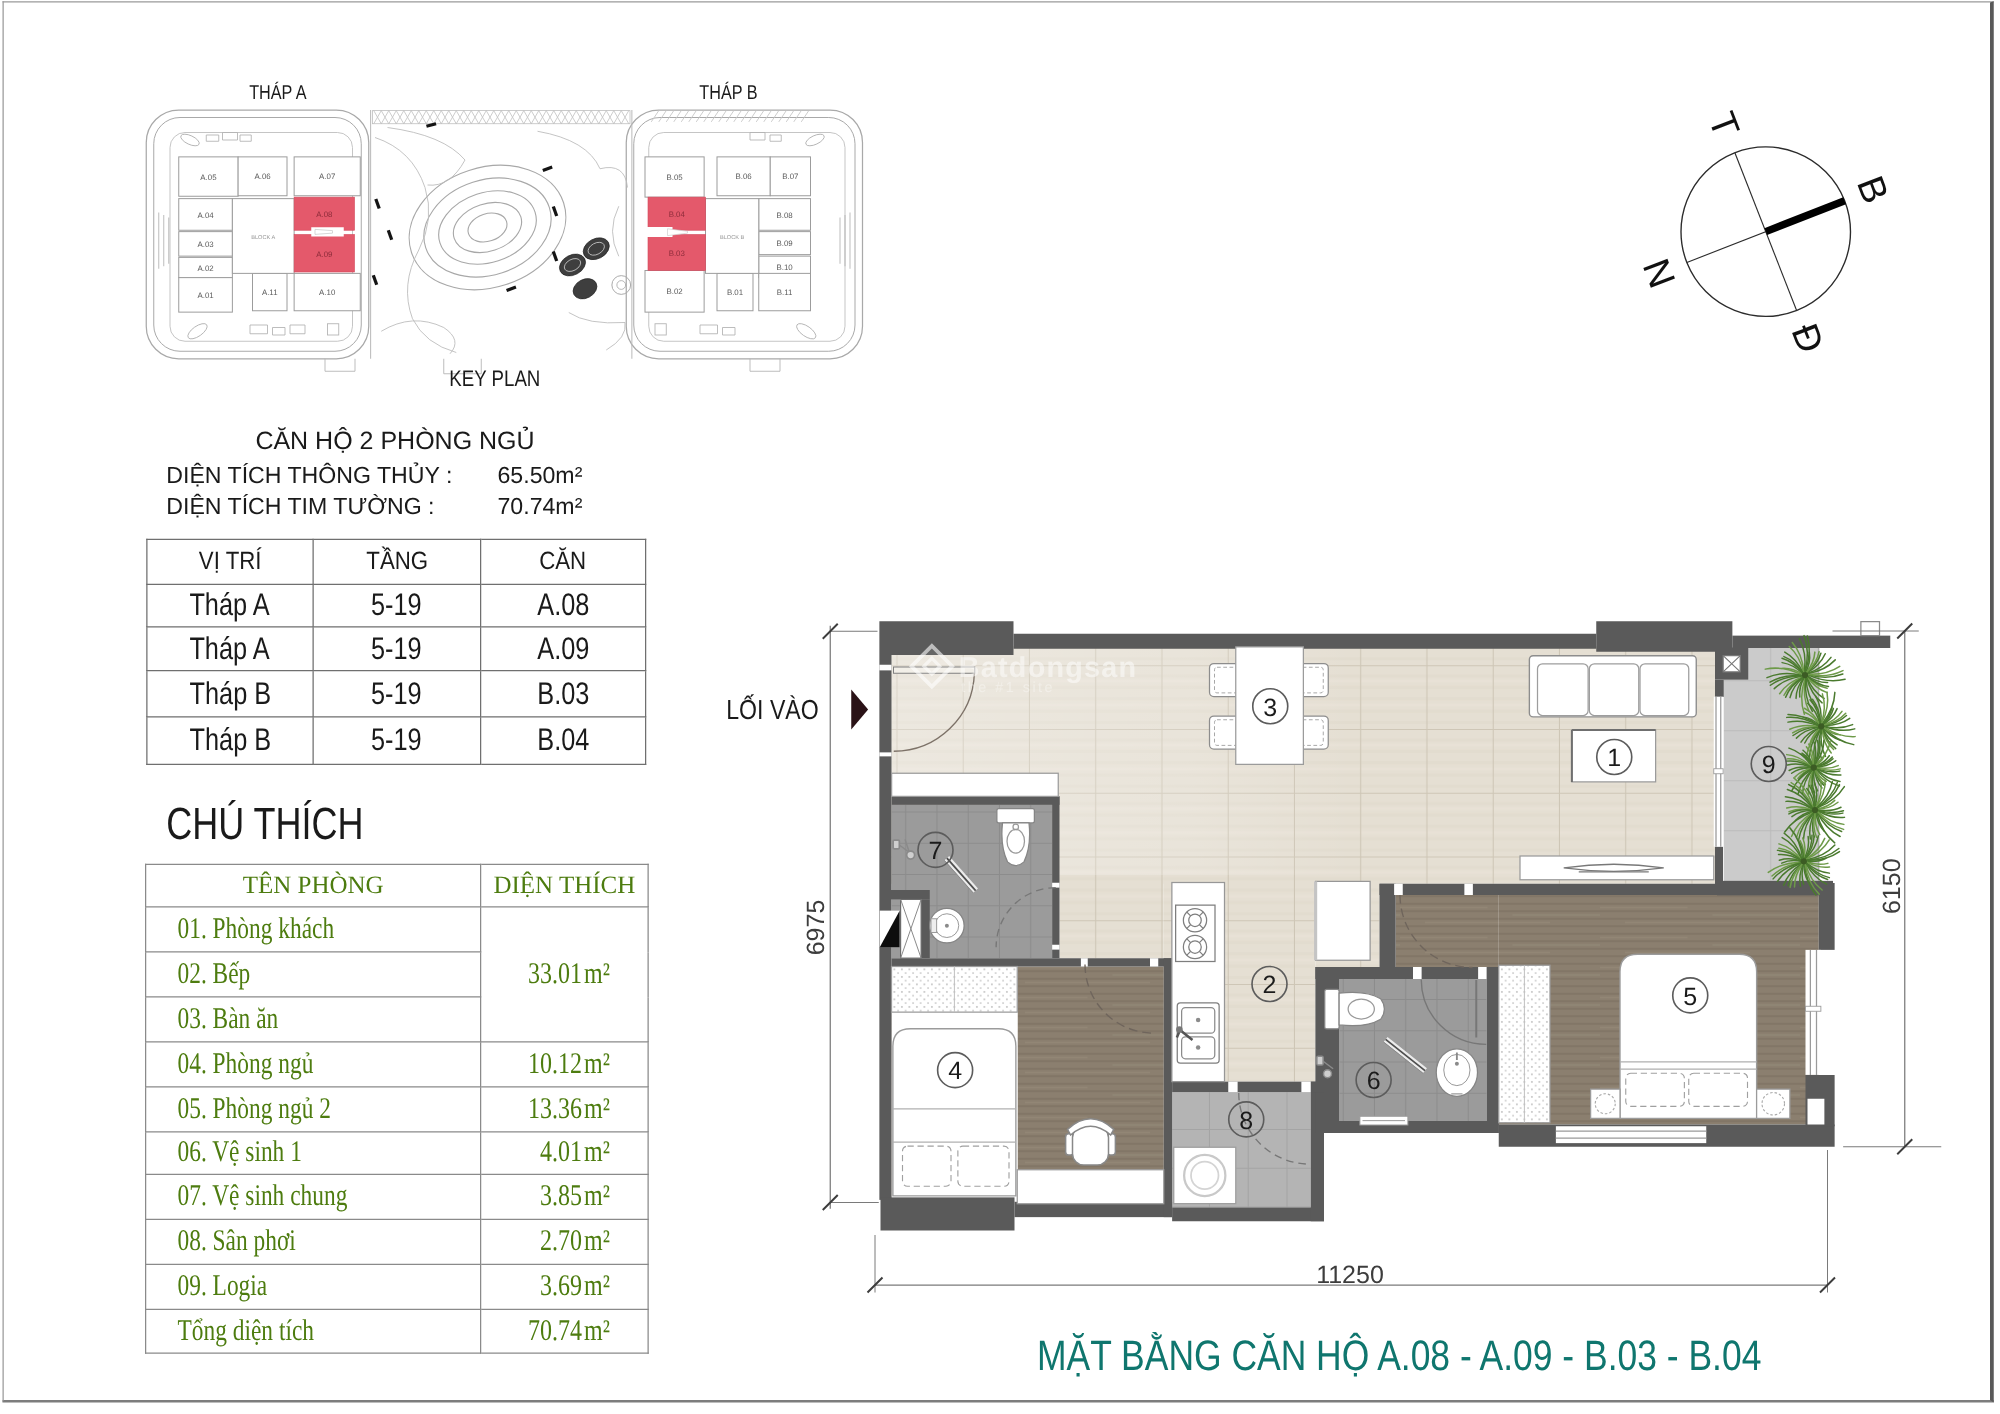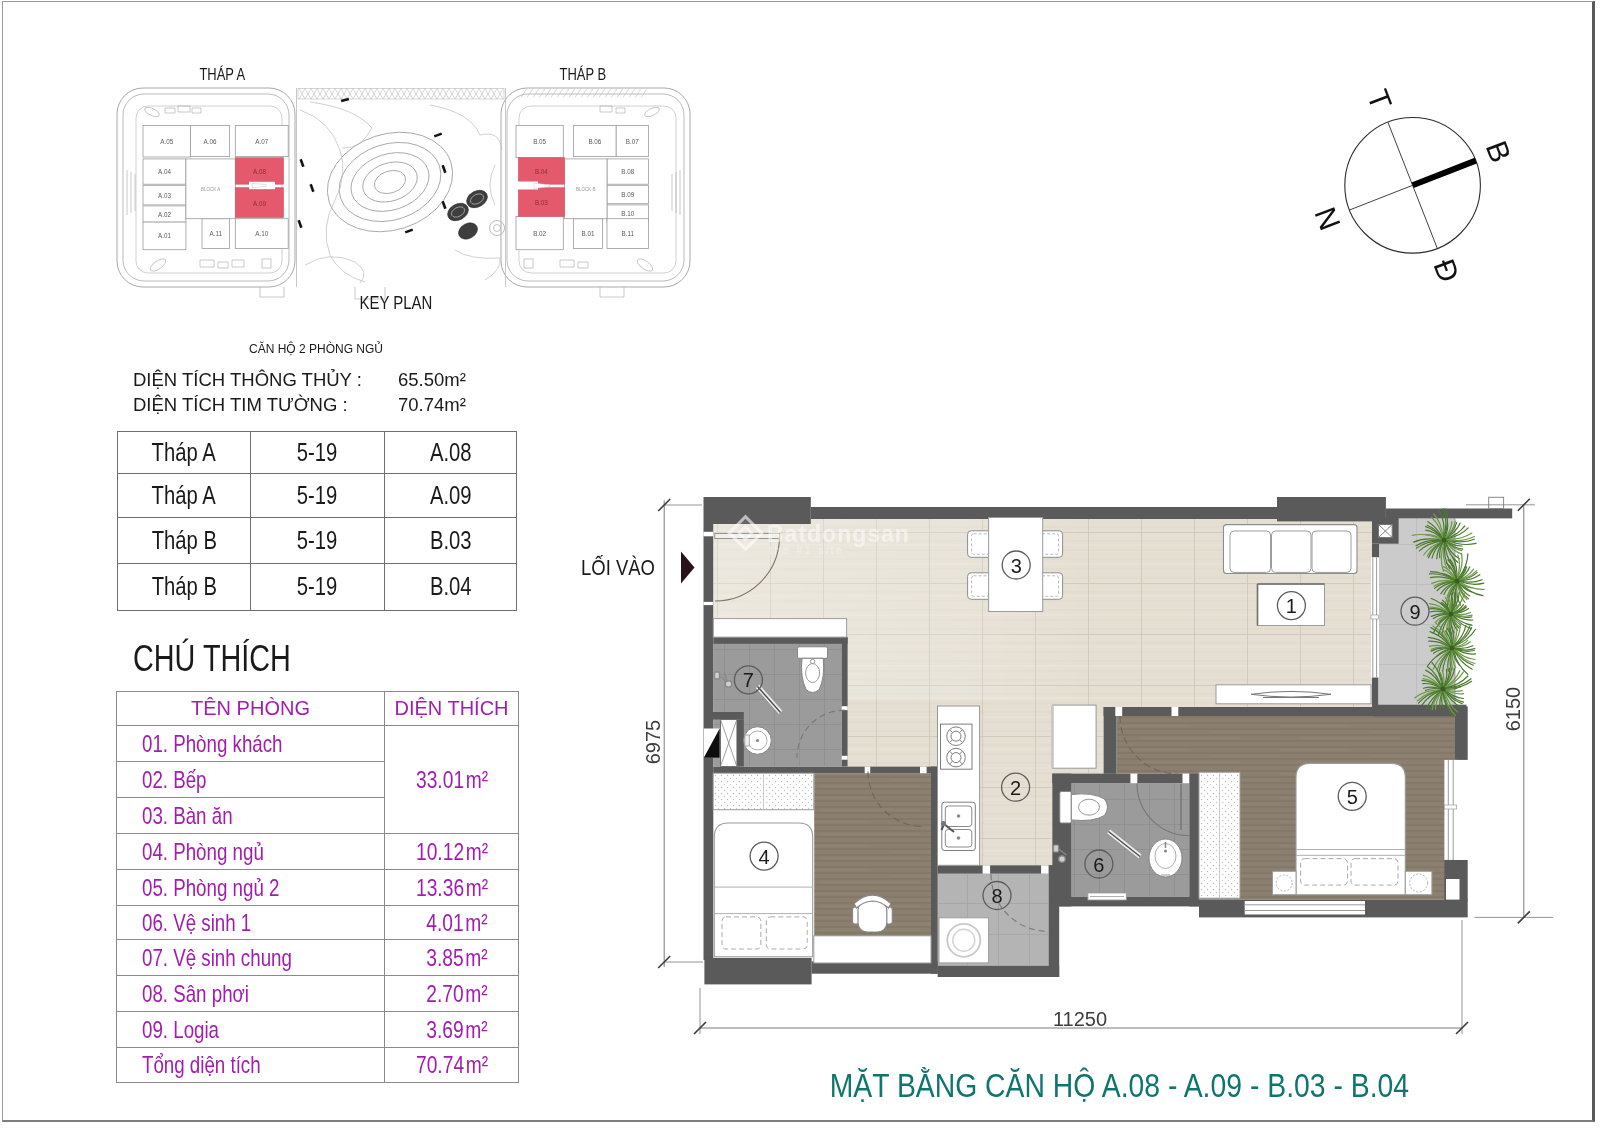--- a/index.html
+++ b/index.html
@@ -273,33 +273,38 @@
 
 <line x1="1412.6" y1="185.3" x2="1475.7" y2="160.6" stroke="#000" stroke-width="6"></line>
 
 <text x="1379.1" y="109.8" font-size="30" fill="#111" text-anchor="middle" transform="rotate(69 1379.1 99.8)">T</text>
 <text x="1446.1" y="280.8" font-size="30" fill="#111" text-anchor="middle" transform="rotate(69 1446.1 270.8)">Đ</text>
 <text x="1498.1" y="161.8" font-size="30" fill="#111" text-anchor="middle" transform="rotate(69 1498.1 151.8)">B</text>
 <text x="1327.1" y="228.8" font-size="30" fill="#111" text-anchor="middle" transform="rotate(69 1327.1 218.8)">N</text>
 </g>
 </svg>
 
-<div class="abs ctr" style="left:116px;top:342px;width:400px;font-size:12px;">CĂN HỘ 2 PHÒNG NGỦ</div>
+<div class="abs ctr" style="left:116px;top:342px;width:400px;font-size:20px;">CĂN HỘ 2 PHÒNG NGỦ</div>
 
 <div class="abs" style="left:133px;top:369px;width:400px;font-size:18.5px;">DIỆN TÍCH THÔNG THỦY :<span style="position:absolute;left:265px;text-align:center;">65.50m²</span></div>
 
 <div class="abs" style="left:133px;top:394px;width:400px;font-size:18.5px;">DIỆN TÍCH TIM TƯỜNG :<span style="position:absolute;left:265px;">70.74m²</span></div>
 
 <table class="abs" style="left:117px;top:431px;width:399px;height:180px;border-collapse:collapse;table-layout:fixed;font-size:25px;text-align:center;color:#1a1a1a;">
   <colgroup>
       <col style="width:133px">
       <col style="width:134px">
       <col style="width:132px">
     </colgroup>
   <tbody>
+      <tr style="height:36px;font-size:20px;">
+        <td class="c1"><span class="sx" style="transform:scaleX(.89);">VỊ TRÍ</span></td>
+        <td class="c1"><span class="sx" style="transform:scaleX(.89);">TẦNG</span></td>
+        <td class="c1"><span class="sx" style="transform:scaleX(.89);">CĂN</span></td>
+      </tr>
   <tr style="height:34px;">
         <td class="c1"><span class="sx" style="transform:scaleX(.81);">Tháp A</span></td>
         <td class="c1"><span class="sx" style="transform:scaleX(.81);">5-19</span></td>
         <td class="c1"><span class="sx" style="transform:scaleX(.81);">A.08</span></td>
       </tr>
   <tr style="height:35px;">
         <td class="c1"><span class="sx" style="transform:scaleX(.81);">Tháp A</span></td>
         <td class="c1"><span class="sx" style="transform:scaleX(.81);">5-19</span></td>
         <td class="c1"><span class="sx" style="transform:scaleX(.81);">A.09</span></td>
       </tr>
@@ -311,21 +316,21 @@
   <tr style="height:38px;">
         <td class="c1"><span class="sx" style="transform:scaleX(.81);">Tháp B</span></td>
         <td class="c1"><span class="sx" style="transform:scaleX(.81);">5-19</span></td>
         <td class="c1"><span class="sx" style="transform:scaleX(.81);">B.04</span></td>
       </tr>
 </tbody>
   </table>
 
 <div class="abs" style="left:133px;top:638px;font-size:36px;text-align:right;"><span class="sx oL" style="transform:scaleX(.8);">CHÚ THÍCH</span></div>
 
-<table class="abs" style="left:116px;top:691px;width:402px;height:392px;border-collapse:collapse;table-layout:fixed;font-size:24px;color:#a21caf;">
+<table class="abs" style="left:116px;top:691px;width:402px;height:392px;border-collapse:collapse;table-layout:fixed;font-size:24px;color:#4d7c0f;font-family:Liberation Serif, serif;">
   <colgroup>
       <col style="width:268px">
       <col style="width:134px">
     </colgroup>
   <tbody>
       <tr style="height:34px;font-size:20px;text-align:center;">
         <td class="c2">TÊN PHÒNG</td>
         <td class="c2">DIỆN THÍCH</td>
       </tr>
   <tr style="height:36px;">

